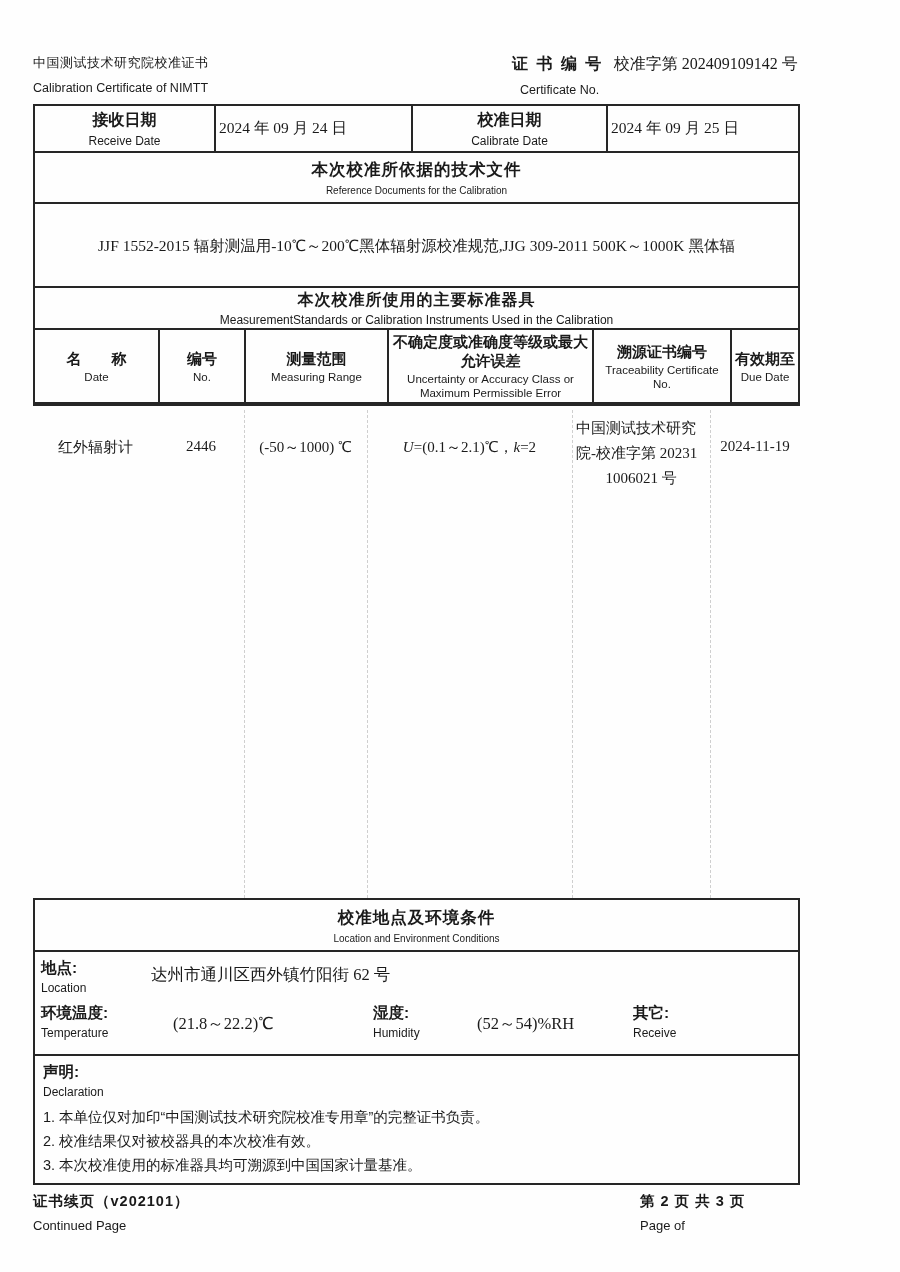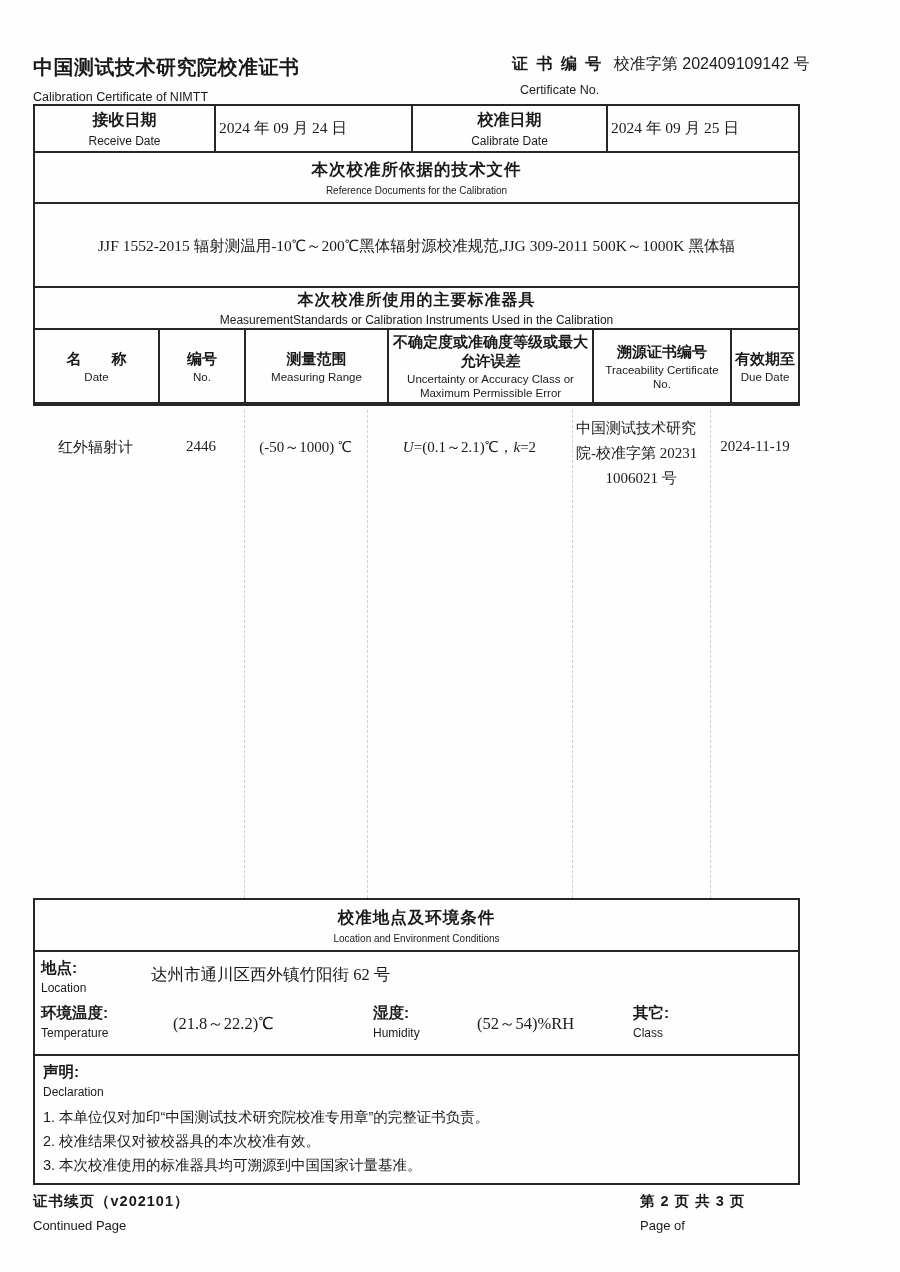--- a/index.html
+++ b/index.html
@@ -7,26 +7,26 @@
   .page {
     position:relative; width:900px; height:1272px; margin:0 auto;
     background:#fefefe; color:#1a1a1a; overflow:hidden;
     font-family:"Liberation Sans", sans-serif;
   }
   .serif { font-family:"Liberation Serif", serif; }
 
   
   .doc-header { position:absolute; top:54px; left:33px; width:790px; height:50px; }
   .hdr-left { position:absolute; left:0; top:0; }
-  .hdr-title-cn { font-size:20px; font-weight:bold; letter-spacing:0.5px; }
+  .hdr-title-cn { font-size:13px; font-weight:normal; letter-spacing:0.5px; }
   .hdr-title-en { font-size:12.5px; margin-top:9px; }
   .hdr-right { position:absolute; left:479px; top:0; width:311px; }
   .cert-line { font-size:16px; white-space:nowrap; }
   .cert-line .lbl { font-weight:bold; letter-spacing:2px; }
-  .cert-line .val { font-family:Liberation Sans, sans-serif; margin-left:6px;text-align:right; }
+  .cert-line .val { font-family:Liberation Serif, serif; margin-left:6px;text-align:right; }
   .cert-en { font-size:12.5px; margin-top:8px; margin-left:8px; }
 
   
   .table-top { position:absolute; top:104px; left:33px; width:767px; box-sizing:border-box;
     border:2px solid #262626; }
   .row { display:flex; box-sizing:border-box; border-bottom:2px solid #262626; }
   .row:last-child { border-bottom:2px solid #262626; }
   .cell { box-sizing:border-box; border-right:2px solid #262626; display:flex;
     flex-direction:column; justify-content:center; align-items:center; text-align:center; }
   .cell:last-child { border-right:none; }
@@ -227,21 +227,21 @@
           <div class="f-en">Temperature</div>
         </div>
         <div class="f-val v-temp">(21.8～22.2)℃</div>
         <div class="fld w-hum">
           <div class="f-cn">湿度:</div>
           <div class="f-en">Humidity</div>
         </div>
         <div class="f-val v-hum">(52～54)%RH</div>
         <div class="fld w-oth">
           <div class="f-cn">其它:</div>
-          <div class="f-en">Class</div>
+          <div class="f-en">Receive</div>
         </div>
         <div class="f-val"></div>
       </div>
     </div>
 
     <div class="decl">
       <div class="decl-cn">声明:</div>
       <div class="decl-en">Declaration</div>
       <div class="decl-items">
         <div>1. 本单位仅对加印“中国测试技术研究院校准专用章”的完整证书负责。</div>

